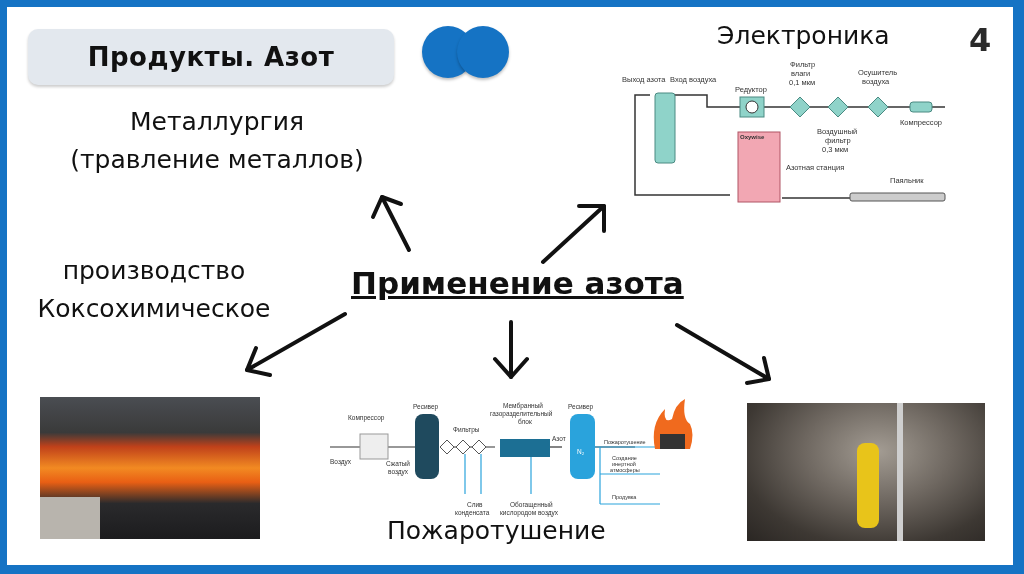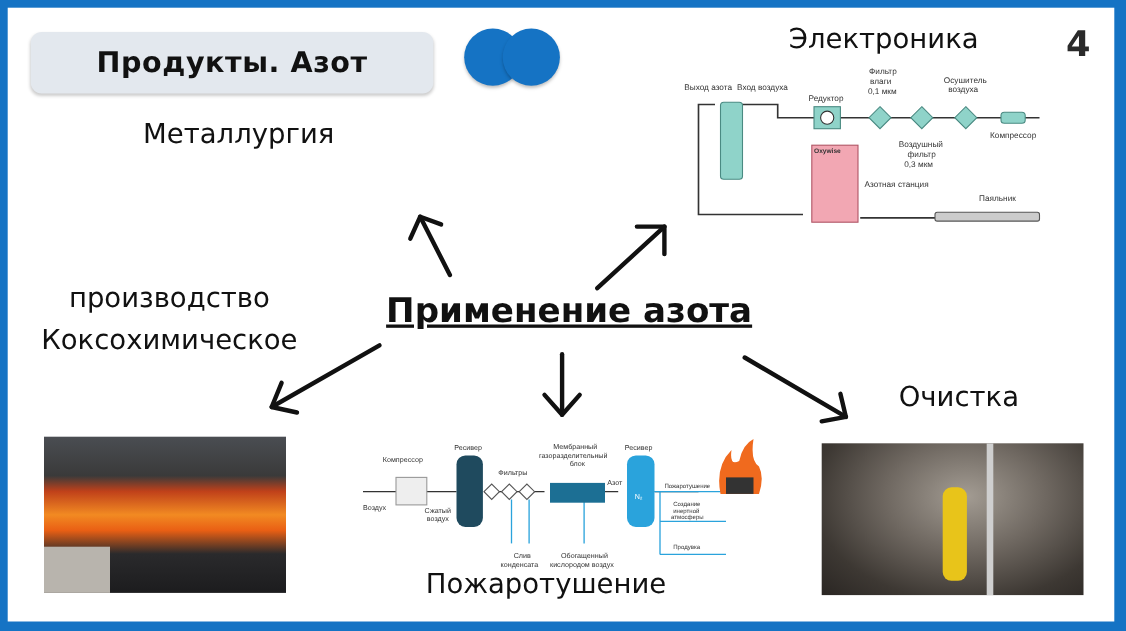--- a/index.html
+++ b/index.html
@@ -24,29 +24,29 @@
 
   <div class="title-pill">
     <div class="title-text">Продукты. Азот</div>
   </div>
   <div class="circle" style="left:415px;top:19px;"></div>
   <div class="circle" style="left:450px;top:19px;"></div>
   <div class="page-num">4</div>
 
   <div class="lbl" style="left:50px;top:96px;width:320px;">
     <div>Металлургия</div>
+    <div>(травление металлов)</div>
   </div>
 
   <div class="lbl" style="left:12px;top:245px;width:270px;">
     <div>производство</div>
     <div>Коксохимическое</div>
   </div>
 
   <div class="lbl" style="left:710px;top:10px;">Электроника</div>
-  <div class="lbl" style="left:810px;top:335px;">Очистка</div>
   <div class="lbl" style="left:380px;top:505px;">Пожаротушение</div>
 
   <div class="center-lbl" style="left:344px;top:258px;">Применение азота</div>
 
   <svg class="arrows" width="1006" height="558">
     <g stroke="#111" stroke-width="4" fill="none" stroke-linecap="round" stroke-linejoin="round">
       <g>
         <line x1="402" y1="243" x2="375" y2="190"></line>
         <polyline points="366,210 375,190 394,197"></polyline>
       </g>

